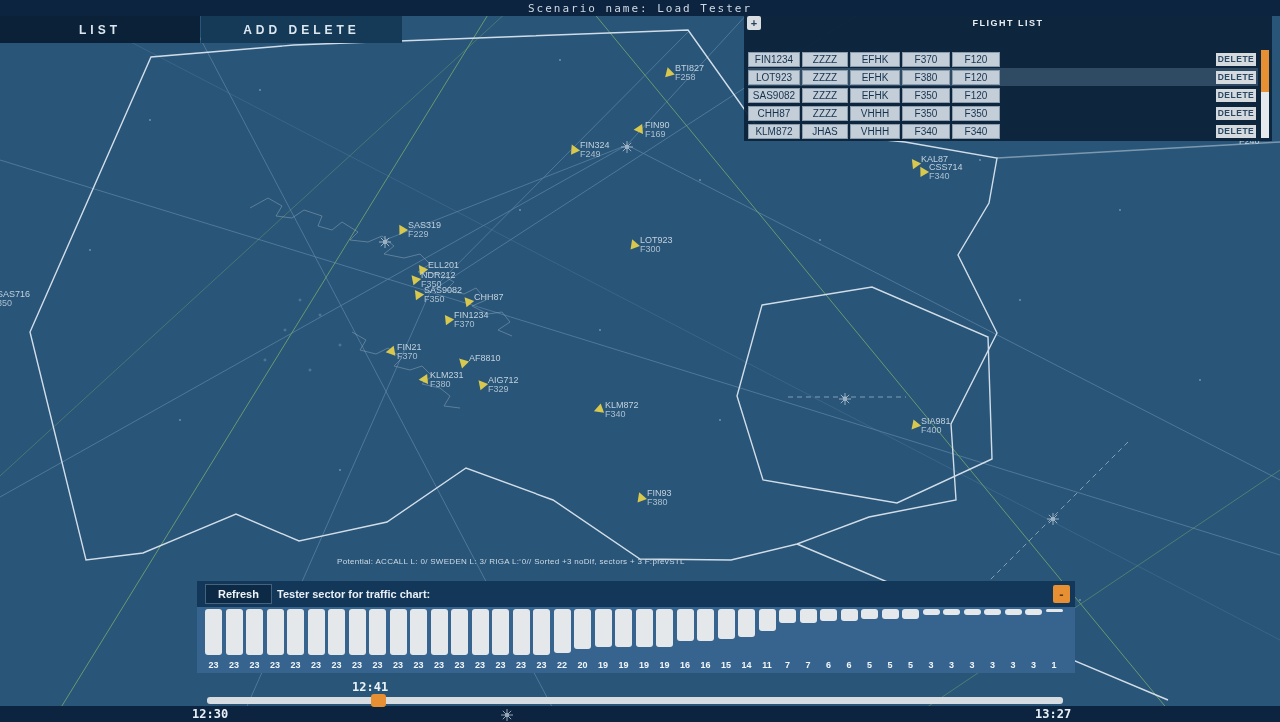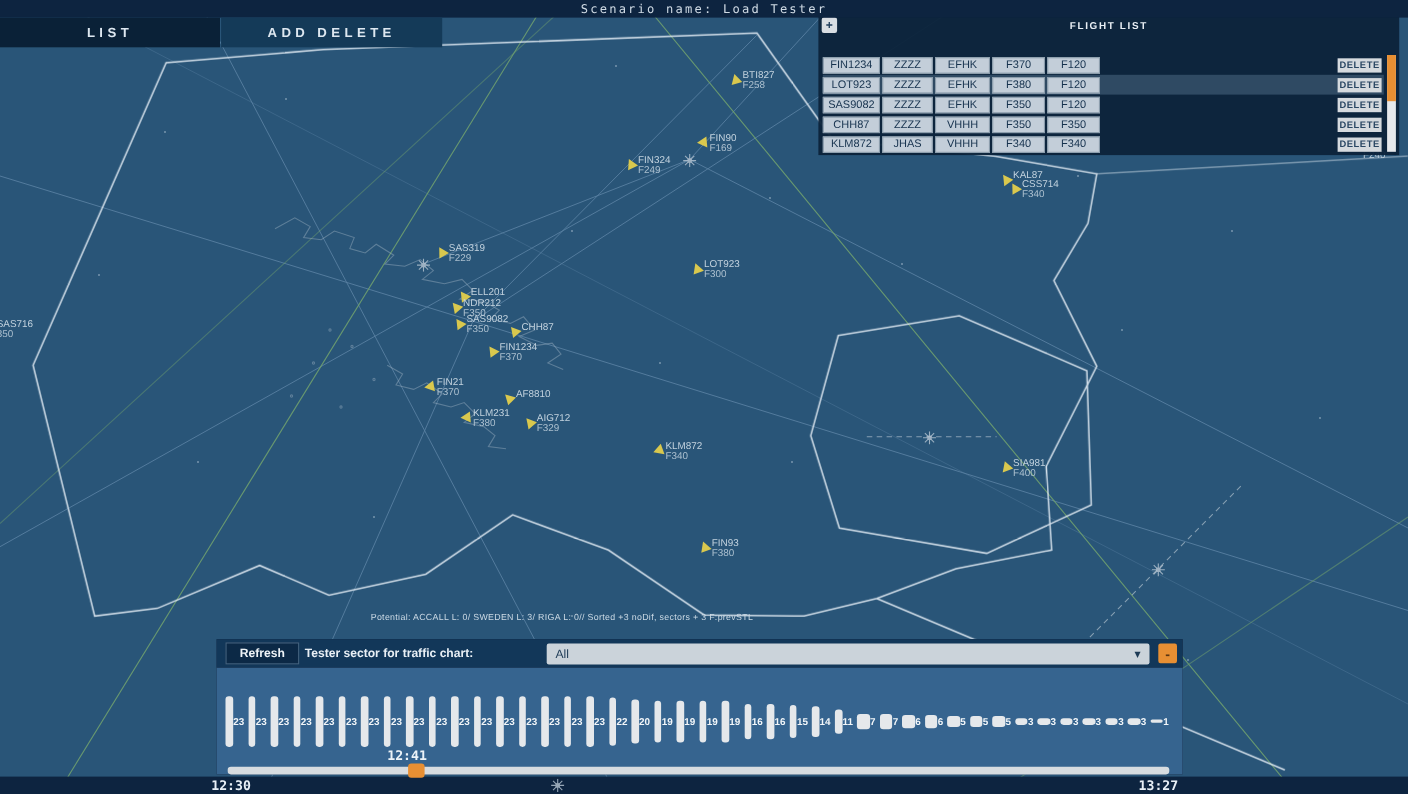--- a/index.html
+++ b/index.html
@@ -42,32 +42,32 @@
   .fl-row.hl{background:rgba(130,160,190,.3)}
   .fl-cell{height:15px;background:#c3ced9;border:1px solid #8b9dac;color:#16324e;font-size:10px;
     display:flex;align-items:center;justify-content:center;flex:none}
   .fl-spacer{flex:1}
   .fl-del{width:40px;height:13px;background:#d5dade;border:none;color:#2a4763;font-size:8.5px;
     font-weight:bold;letter-spacing:.5px;cursor:pointer;margin-right:2px}
   .fp-scroll{position:absolute;right:3px;top:37px;bottom:3px;width:8px;background:#e6e9ec}
   .fp-thumb{position:absolute;top:0;left:0;right:0;height:42px;background:#e78f33}
 
   
-  .traffic-panel{position:absolute;left:197px;top:581px;width:878px;height:123px;z-index:6;background:#0f172a}
+  .traffic-panel{position:absolute;left:197px;top:581px;width:878px;height:92px;z-index:6;background:#f97316}
   .tp-header{position:absolute;top:0;left:0;right:0;height:26px;background:#123759}
   .tp-refresh{position:absolute;left:8px;top:3px;height:20px;padding:0 12px;background:#0c2946;
     border:1px solid #44637f;color:#eef3f7;font-size:11px;font-weight:bold;cursor:pointer}
   .tp-label{position:absolute;left:80px;top:7px;font-size:11px;font-weight:bold;color:#e8eff5}
   .tp-dropdown{position:absolute;left:300px;top:4px;width:548px;height:19px;background:#cbd3da;border-radius:2px;
     display:flex;align-items:center;justify-content:space-between;padding:0 8px;font-size:11px;color:#1d3a55;cursor:pointer}
   .tp-collapse{position:absolute;left:856px;top:4px;width:17px;height:18px;background:#e78f33;border:none;
     border-radius:2px;color:#5a3512;font-weight:bold;font-size:13px;line-height:13px;cursor:pointer}
   .tp-chart{position:absolute;left:0;top:26px;right:0;bottom:0;background:#36648f}
   .tp-bars{position:absolute;left:8px;right:8px;top:2px;bottom:2px;display:flex;align-items:flex-end;gap:3.5px}
-  .bar-item{width:17px;flex:none;display:flex;flex-direction:row;align-items:center;justify-content:flex-start;height:100%}
+  .bar-item{width:17px;flex:none;display:flex;flex-direction:column;align-items:center;justify-content:space-between;height:100%}
   .bar{width:100%;background:#e5e8eb;border-radius:3px}
   .bar-num{font-size:9px;font-weight:bold;color:#f2f6f9;margin-top:1px;height:11px}
 
   
   .time-current{position:absolute;left:352px;top:680px;z-index:7;font-family:"DejaVu Sans Mono",monospace;
     font-size:12px;font-weight:bold;color:#ecf3f8}
   .slider-track{position:absolute;left:207px;top:697px;width:856px;height:7px;background:#d7dce0;border-radius:3px;z-index:7;cursor:pointer}
   .slider-handle{position:absolute;left:164px;top:-3px;width:15px;height:13px;background:#e78f33;border-radius:3px;cursor:grab}
   .bottombar{position:absolute;left:0;top:706px;width:1280px;height:16px;background:#0d2440;z-index:5}
   .time-edge{position:absolute;top:707px;z-index:7;font-family:"DejaVu Sans Mono",monospace;font-size:12px;font-weight:bold;color:#e8f0f7}
@@ -398,24 +398,20 @@
     </div>
   <div class="fp-scroll">
     <div class="fp-thumb"></div>
   </div>
 </div>
 
 <div class="traffic-panel">
   <div class="tp-header">
     <button class="tp-refresh">Refresh</button>
     <span class="tp-label">Tester sector for traffic chart:</span>
-    <div class="tp-dropdown">
-      <span>All</span>
-      <span>▾</span>
-    </div>
     <button class="tp-collapse">-</button>
   </div>
   <div class="tp-chart">
     <div class="tp-bars">
         <div class="bar-item">
           <div class="bar" style="height: 46px;"></div>
           <span class="bar-num">23</span>
         </div>
         <div class="bar-item">
           <div class="bar" style="height: 46px;"></div>

